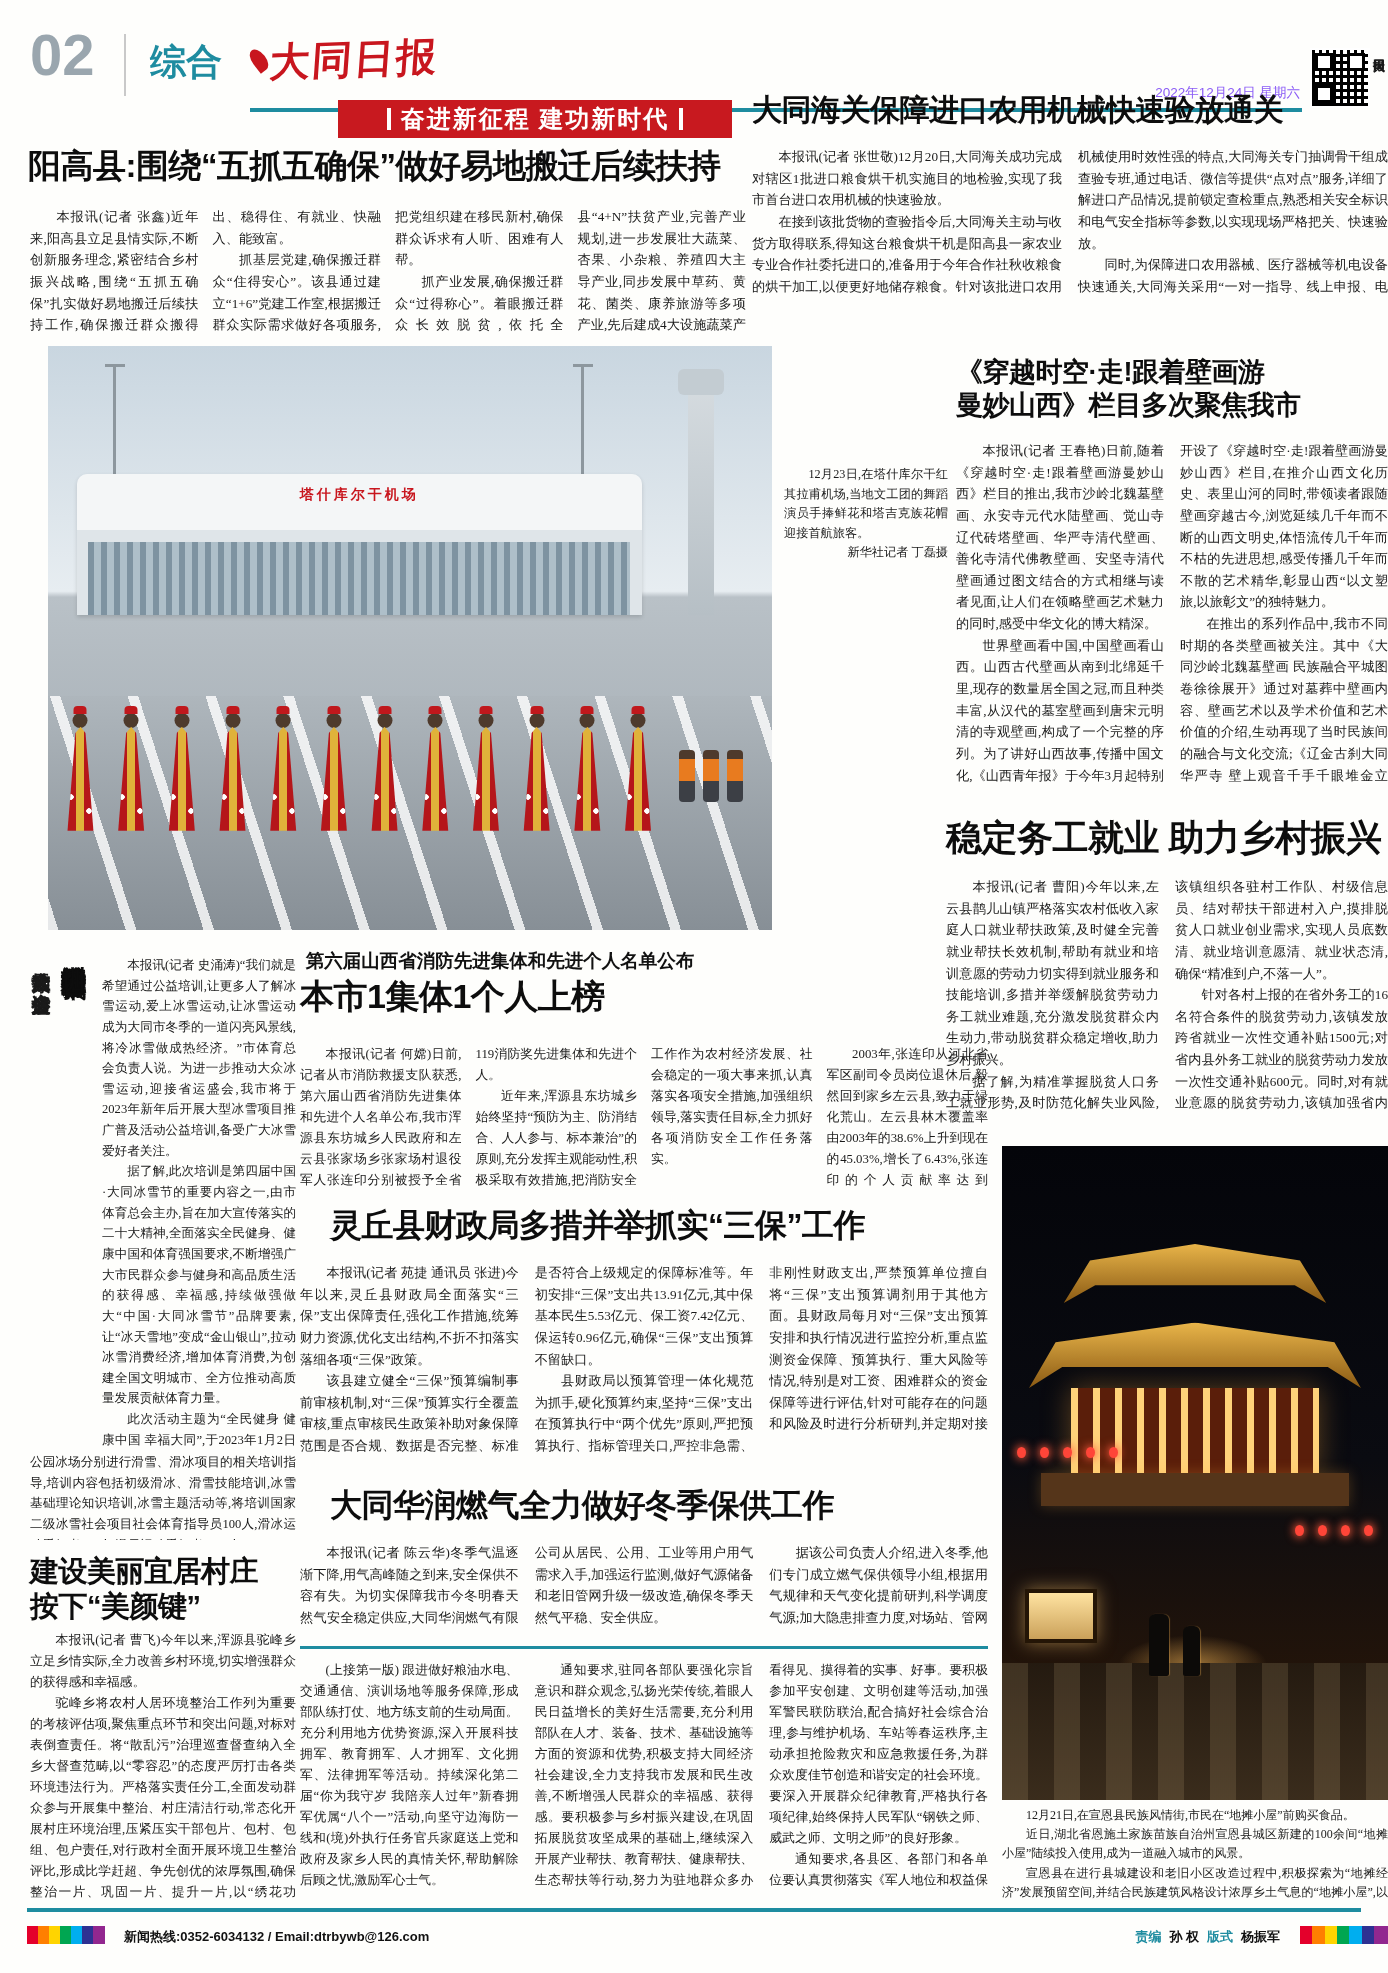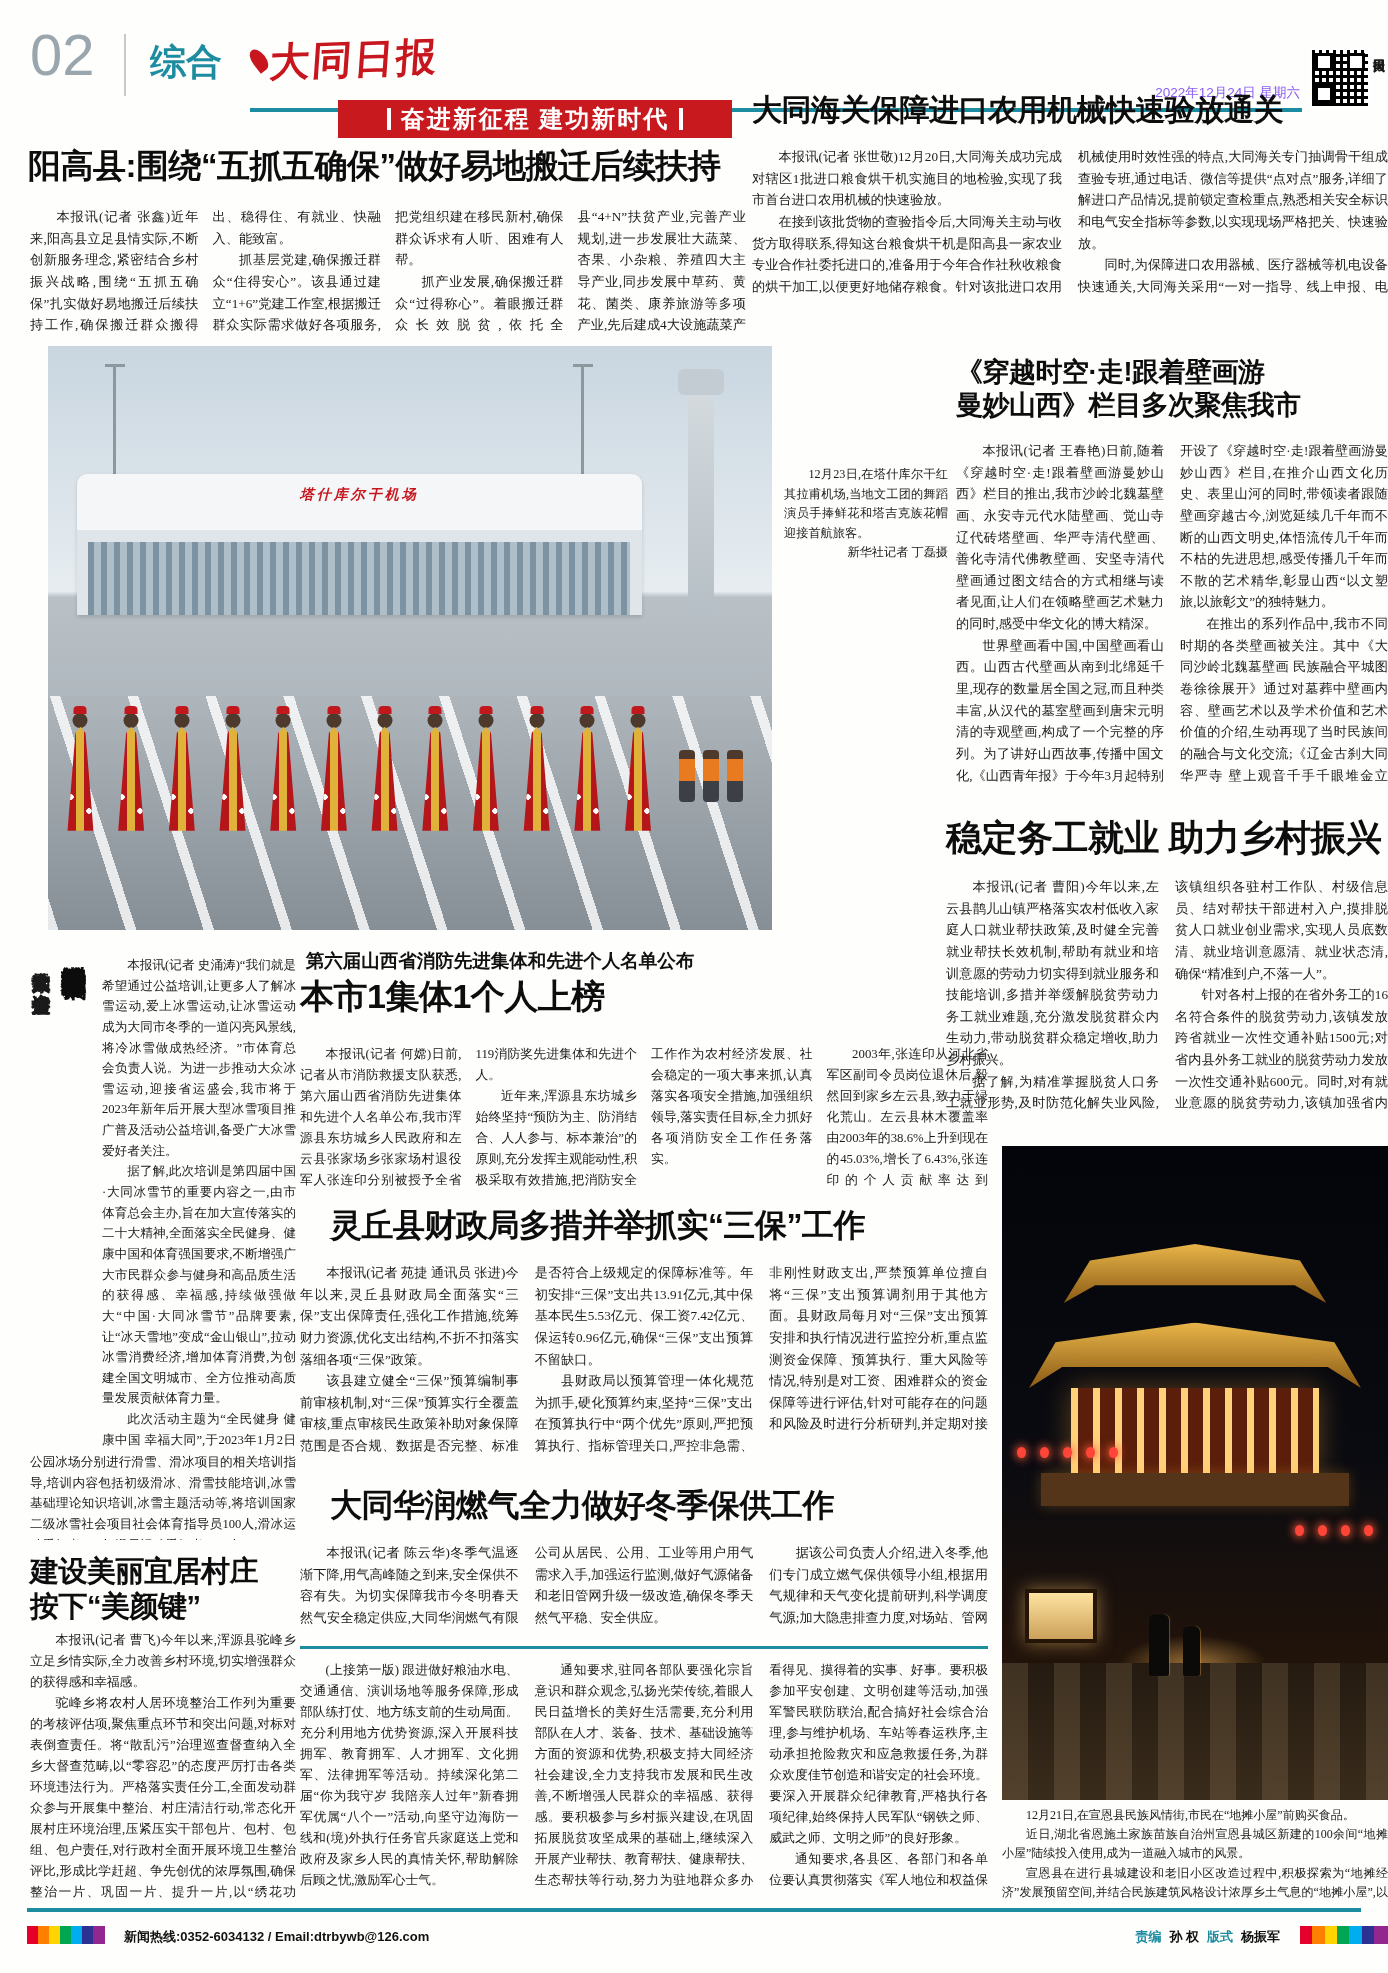--- a/index.html
+++ b/index.html
@@ -14,42 +14,42 @@
   .bd p{margin:0;text-indent:2em;}
   .bd p.noindent{text-indent:0;}
   .cols2{column-count:2;column-gap:16px;}
   .cols3{column-count:3;column-gap:16px;}
   .cols4{column-count:4;column-gap:14px;}
   .cap{font-size:12.2px;line-height:1.6;text-align:justify;overflow:hidden;}
   .cap p{margin:0;text-indent:2em;}
   .credit{text-align:right;text-indent:0 !important;}
   .vert{writing-mode:vertical-rl;text-orientation:upright;}
   
-  .pagenum{font-family:"Liberation Sans","DejaVu Sans",sans-serif;font-weight:400;font-size:58px;color:#9aa6ae;line-height:1;text-align:center;}
+  .pagenum{font-family:"Liberation Sans","DejaVu Sans",sans-serif;font-weight:700;font-size:58px;color:#9aa6ae;line-height:1;text-align:center;}
   .secname{font-family:"Liberation Sans","DejaVu Sans",sans-serif;font-weight:900;font-size:36px;color:#1e8ca0;line-height:1;}
   .logo{font-weight:900;font-size:40px;color:#c8161e;transform:skewX(-6deg) rotate(-2deg);letter-spacing:2px;line-height:1;}
   .flame{display:inline-block;width:14px;height:24px;background:#c8161e;border-radius:60% 60% 60% 0;transform:rotate(-38deg);margin-right:4px;}
   .headrule{background:#1e8ca0;height:4px;}
   .datetxt{font-family:"Liberation Sans","DejaVu Sans",sans-serif;font-size:13.5px;color:#8b5cf6;}
   .qr{width:56px;height:56px;position:absolute;background:
       repeating-linear-gradient(0deg,#000 0 3px,transparent 3px 7px),
       repeating-linear-gradient(90deg,#000 0 3px,#fff 3px 7px);outline:2px solid #fff;}
   .qr b{position:absolute;width:12px;height:12px;border:3px solid #000;background:#fff;}
   
   .banner{background:#c8191f;color:#fff;display:flex;align-items:center;justify-content:center;gap:10px;
           font-family:"Liberation Sans","DejaVu Sans",sans-serif;font-weight:900;font-size:24px;letter-spacing:2px;}
   .bbar{width:4px;height:22px;background:#fff;display:inline-block;}
   
   .tealrule{background:#1e8ca0;height:3px;}
   .rainbow{height:18px;background:linear-gradient(90deg,#e4002b 0 14%,#ff7f00 0 28%,#ffd400 0 42%,#00a651 0 56%,#00aeef 0 70%,#2e3192 0 84%,#92278f 0);}
   .foottxt{font-family:"Liberation Sans","DejaVu Sans",sans-serif;font-weight:700;font-size:13px;color:#111;}
   .footlabel{color:#1e8ca0;}
   
   .photo1{overflow:hidden;background:linear-gradient(180deg,#c9d6e0 0%,#e7edf1 42%,#b9c1c7 43%,#9aa3aa 100%);}
-  .p1-terminal{position:absolute;left:4%;top:22%;width:78%;height:24%;background:linear-gradient(180deg,#f4f6f7 0 40%,#dfe5e9 40% 100%);border-radius:10px 10px 0 0;box-shadow:0 2px 4px rgba(0,0,0,.15);font-style:italic;}
+  .p1-terminal{position:absolute;left:4%;top:22%;width:78%;height:24%;background:linear-gradient(180deg,#f4f6f7 0 40%,#dfe5e9 40% 100%);border-radius:10px 10px 0 0;box-shadow:0 2px 4px rgba(0,0,0,.15);}
   .p1-glass{position:absolute;left:2%;bottom:0;width:96%;height:52%;background:repeating-linear-gradient(90deg,#7e93a1 0 6px,#aebfc9 6px 13px);}
   .p1-sign{position:absolute;top:8%;width:100%;text-align:center;color:#c8161e;font-weight:700;font-size:14px;letter-spacing:3px;font-family:"Liberation Sans",sans-serif;}
   .p1-tower{position:absolute;right:8%;top:4%;width:26px;height:42%;background:linear-gradient(180deg,#d7dde1,#b6bfc5);}
   .p1-tower:before{content:"";position:absolute;top:0;left:-10px;width:46px;height:26px;background:#c3ccd2;border-radius:6px;}
   .p1-ground{position:absolute;left:0;bottom:0;width:100%;height:40%;background:
       repeating-linear-gradient(72deg,rgba(255,255,255,.8) 0 10px,rgba(255,255,255,0) 10px 74px),
       linear-gradient(180deg,#aeb6bc,#878f96);}
   .p1-row{position:absolute;left:2%;bottom:17%;width:82%;display:flex;justify-content:space-between;align-items:flex-end;}
   .dancer{position:relative;width:36px;height:118px;}
   .dancer i{position:absolute;left:50%;top:0;transform:translateX(-50%);width:15px;height:15px;border-radius:50%;background:#4e3a2c;display:block;}

